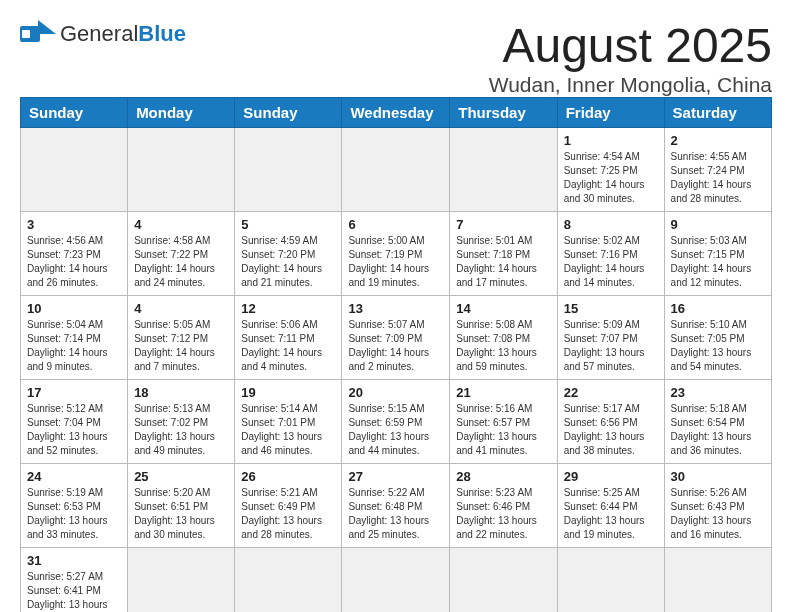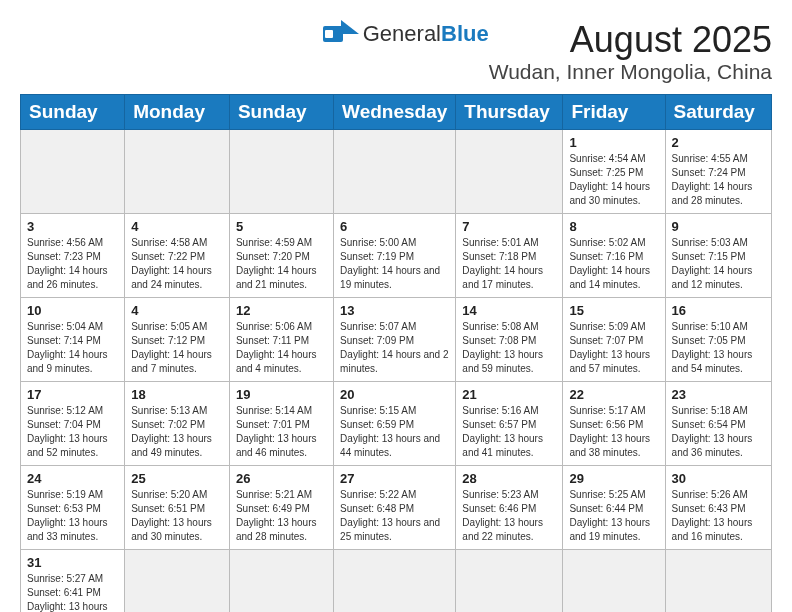--- a/index.html
+++ b/index.html
@@ -5,23 +5,23 @@
     * { box-sizing: border-box; margin: 0; padding: 0; }
     body {
       font-family: Arial, sans-serif;
       background: #fff;
       width: 792px;
       min-height: 612px;
       padding: 20px;
     }
     .header {
       display: flex;
-      justify-content: flex-end;
+      justify-content: space-between;
       align-items: flex-start;
-      margin-bottom: 10px;
+      margin-bottom: 0;
     }
     .logo {
       display: flex;
       align-items: center;
       gap: 4px;
     }
     .logo-text {
       font-size: 22px;
       font-weight: normal;
       color: #333;
@@ -29,40 +29,40 @@
     }
     .logo-text span { color: #1a7abf; font-weight: bold; }
     .logo-icon {
       width: 36px;
       height: 28px;
     }
     .title-block {
       text-align: right;
     }
     .cal-title {
-      font-size: 36px;
+      font-size: 48px;
       font-weight: normal;
       color: #222;
       line-height: 1.1;
     }
     .cal-subtitle {
       font-size: 21px;
       color: #444;
     }
     .calendar {
       width: 100%;
       border-collapse: collapse;
       border: 1px solid #bbb;
     }
     .calendar th {
       background: #1a7abf;
       color: #fff;
       text-align: left;
       padding: 6px 8px;
-      font-size: 19px;
+      font-size: 15px;
       font-weight: bold;
       border: 1px solid #1565a0;
     }
     .calendar td {
       border: 1px solid #bbb;
       vertical-align: top;
       padding: 5px 6px;
       width: 108px;
       height: 80px;
       background: #fff;

